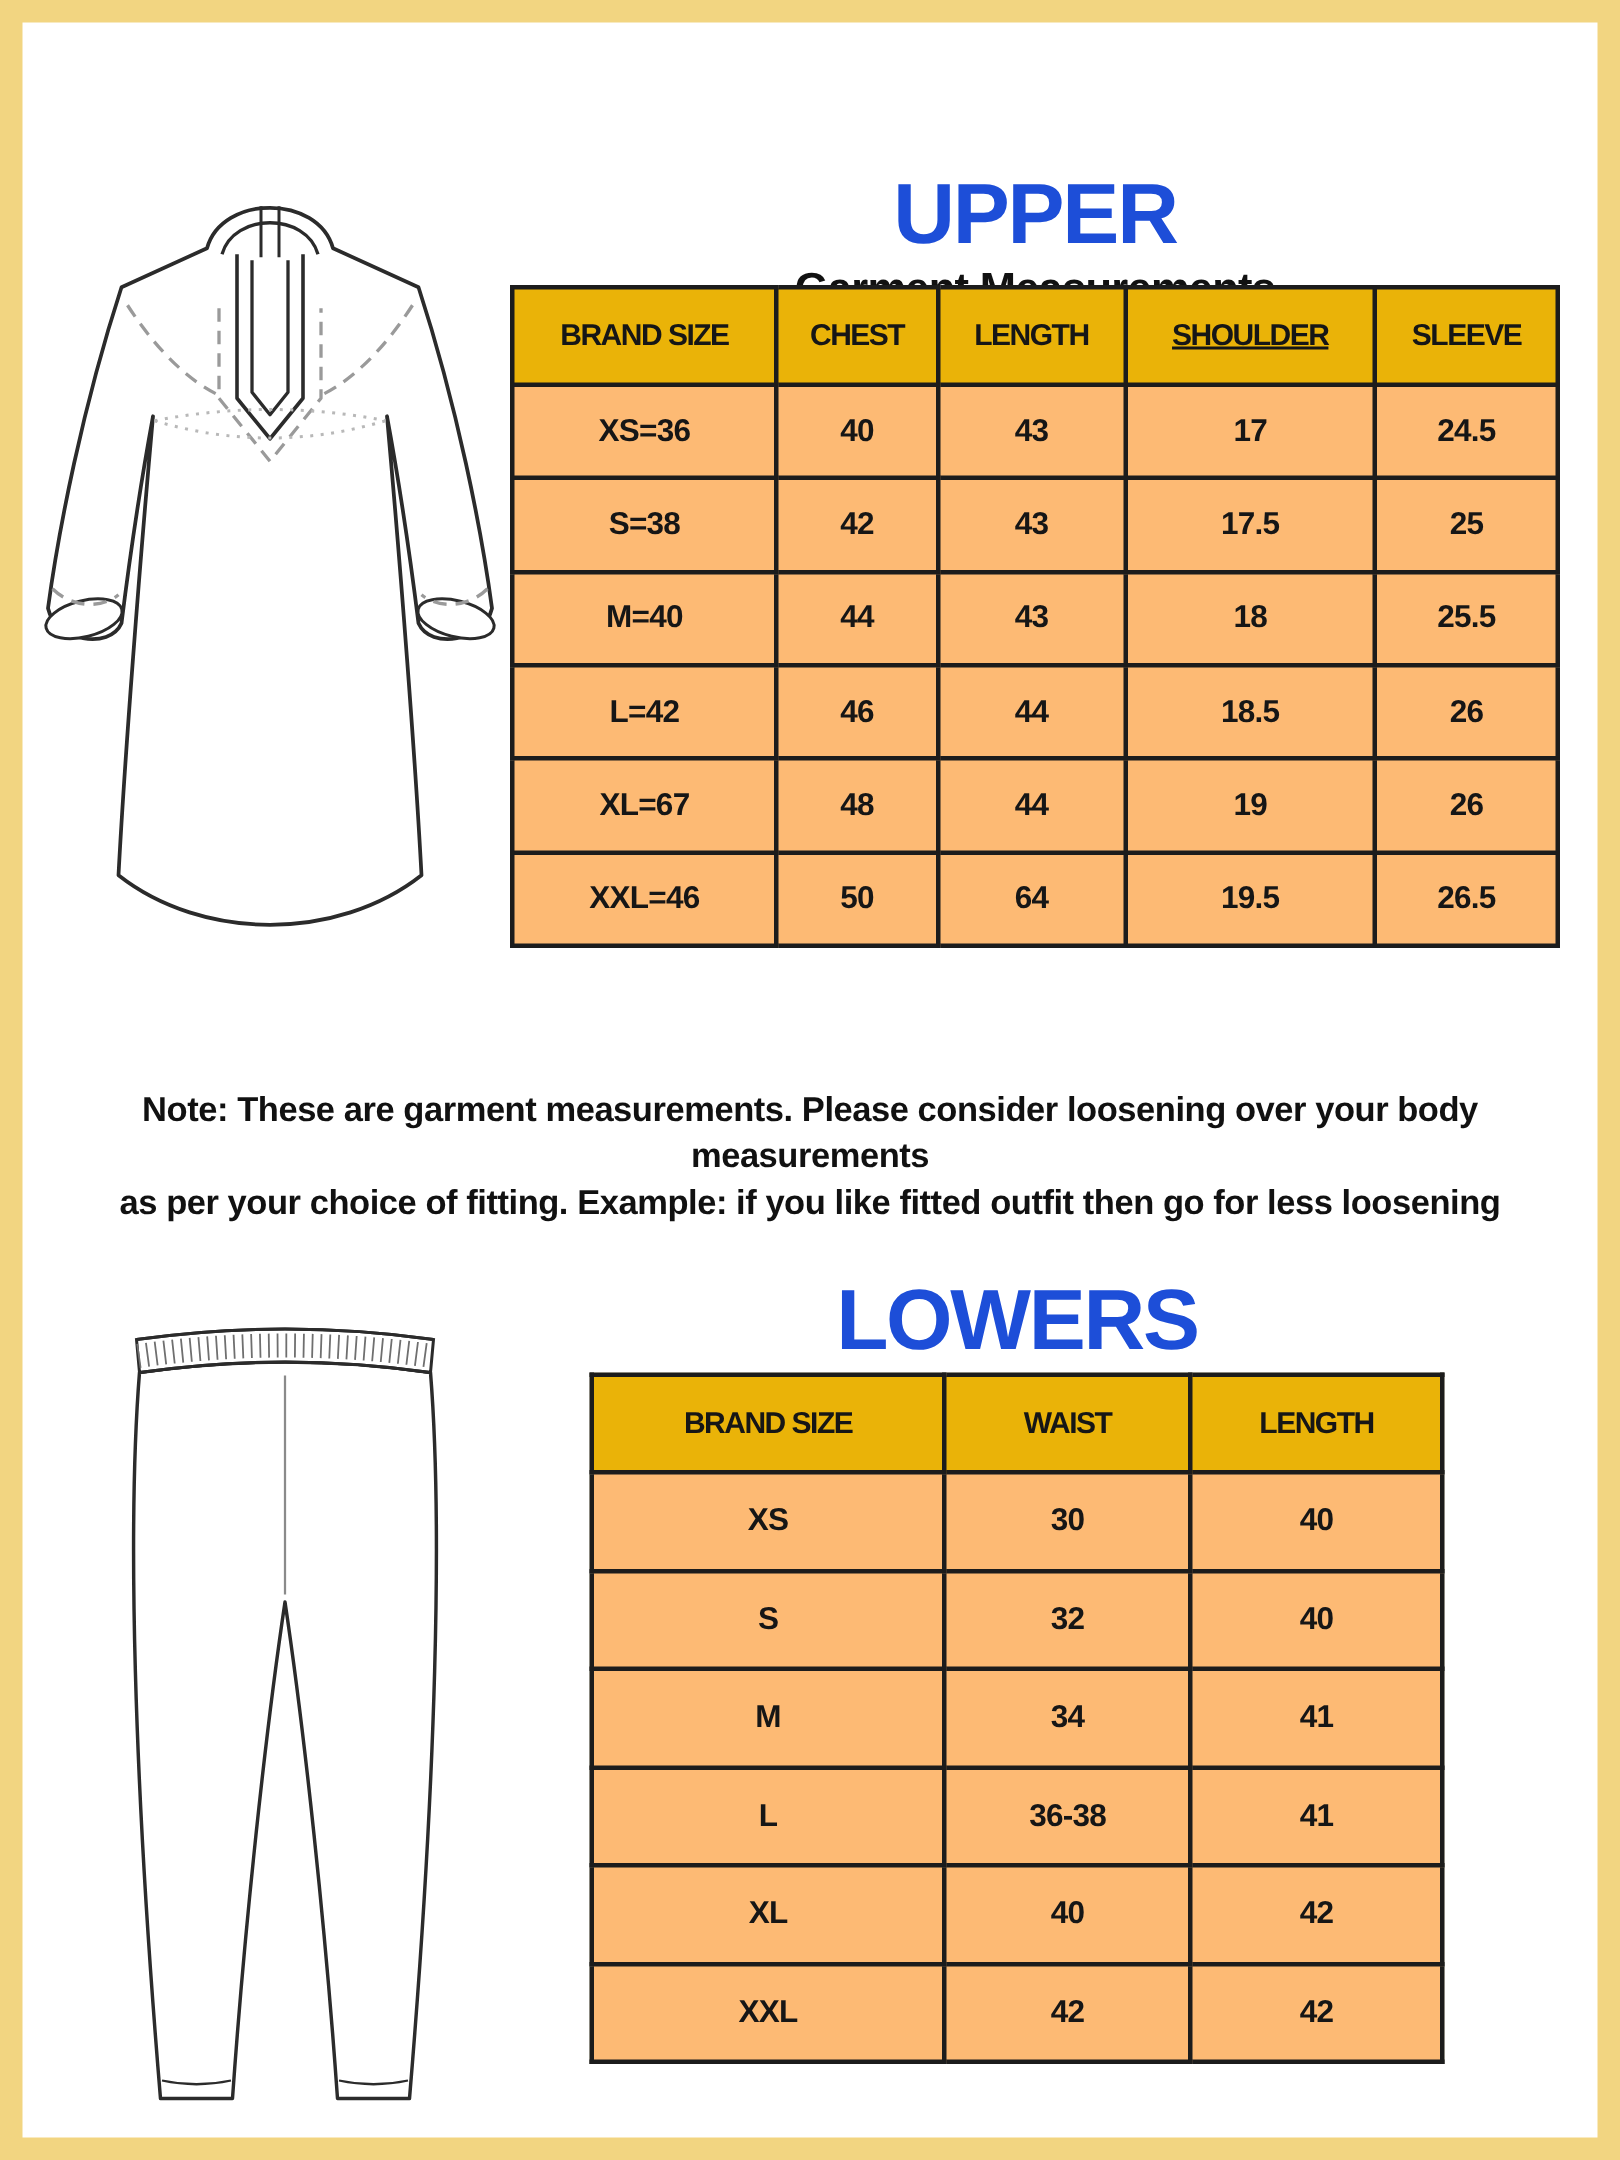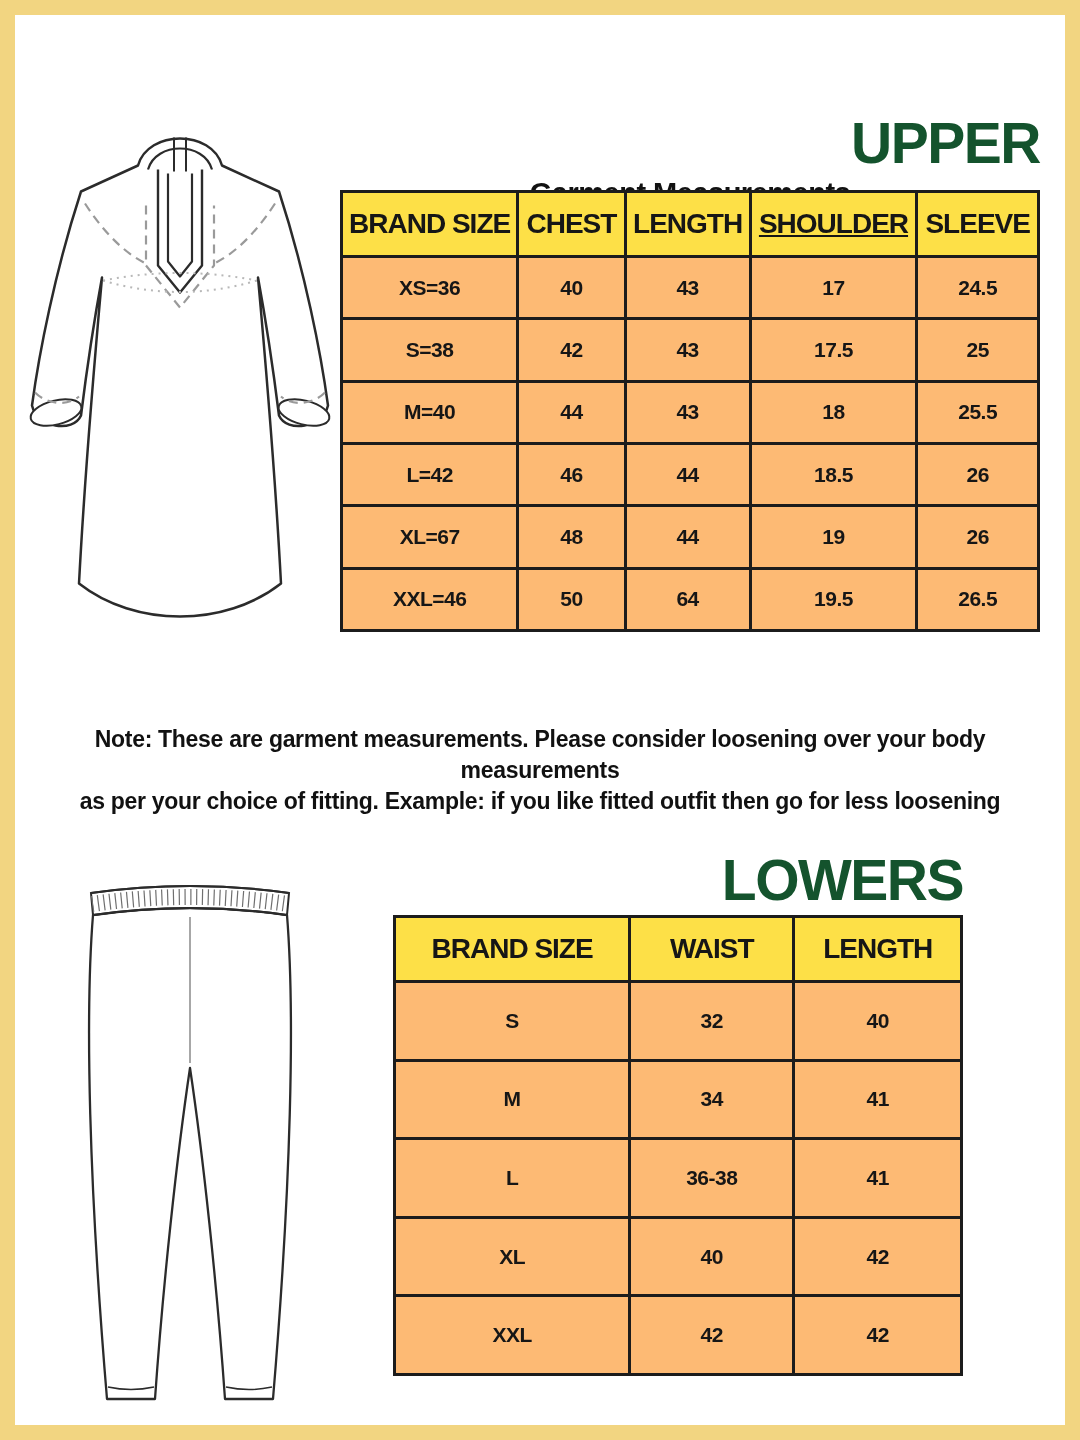--- a/index.html
+++ b/index.html
@@ -11,23 +11,23 @@
     background:#ffffff;
     font-family:"Liberation Sans", sans-serif;
     color:#111111;
     overflow:hidden;
   }
   .big-title{
     position:absolute;
     font-weight:bold;
     font-size:57px;
     letter-spacing:-1.5px;
-    text-align:right;
+    text-align:center;
     line-height:1.0;
-    color:#14532d;
+    color:#1d4ed8;
   }
   .sub-title{
     position:absolute;
     font-weight:bold;
     font-size:29px;
     letter-spacing:-0.5px;
     text-align:center;
     color:#111111;
   }
   #upper-title{left:325px;top:62px;width:700px;}
@@ -42,22 +42,22 @@
   }
   table.size-table th, table.size-table td{
     border:3px solid #1c1c1c;
     text-align:center;
     vertical-align:middle;
     font-weight:bold;
     color:#161616;
     padding:0;
   }
   table.size-table th{
-    background:#fde047;
-    font-size:28px;
+    background:#eab308;
+    font-size:20px;
     letter-spacing:-1px;
     height:62px;
   }
   table.size-table td{
     background:#fdba74;
     font-size:21px;
     letter-spacing:-0.5px;
   }
   #upper-table{left:325px;top:175px;width:700px;height:442px;}
   #upper-table th:nth-child(1){width:25.4%;}
@@ -221,20 +221,25 @@
   <table class="size-table" id="lower-table">
       <thead>
         <tr>
           <th>BRAND SIZE</th>
           <th>WAIST</th>
           <th>LENGTH</th>
         </tr>
       </thead>
       <tbody>
         <tr>
+          <td>XS</td>
+          <td>30</td>
+          <td>40</td>
+        </tr>
+        <tr>
           <td>S</td>
           <td>32</td>
           <td>40</td>
         </tr>
         <tr>
           <td>M</td>
           <td>34</td>
           <td>41</td>
         </tr>
         <tr>

